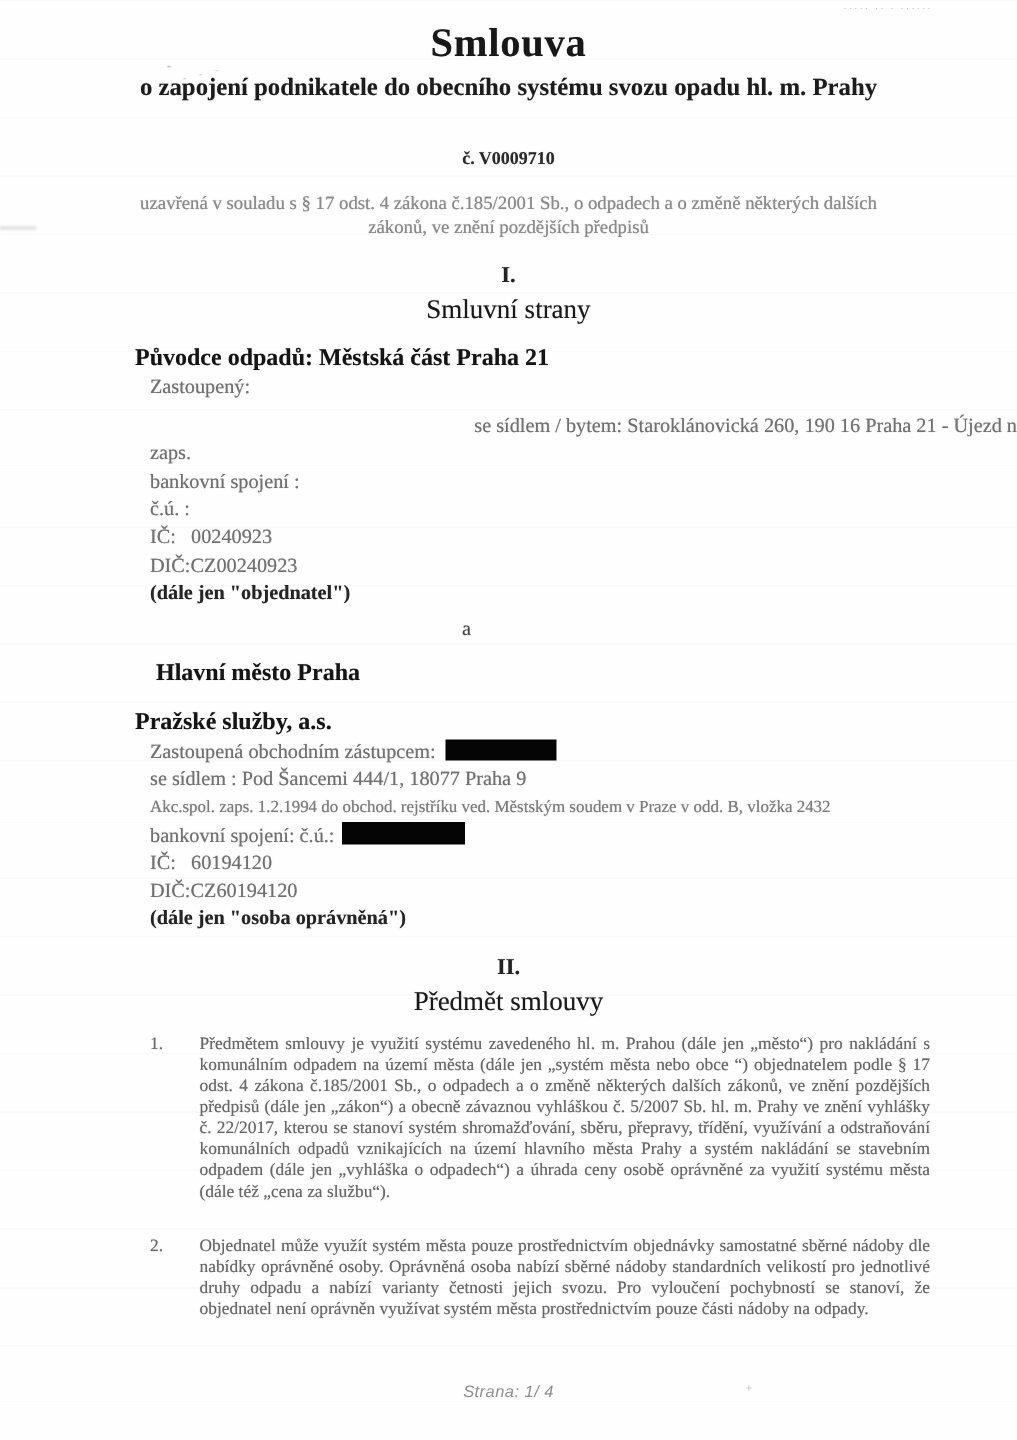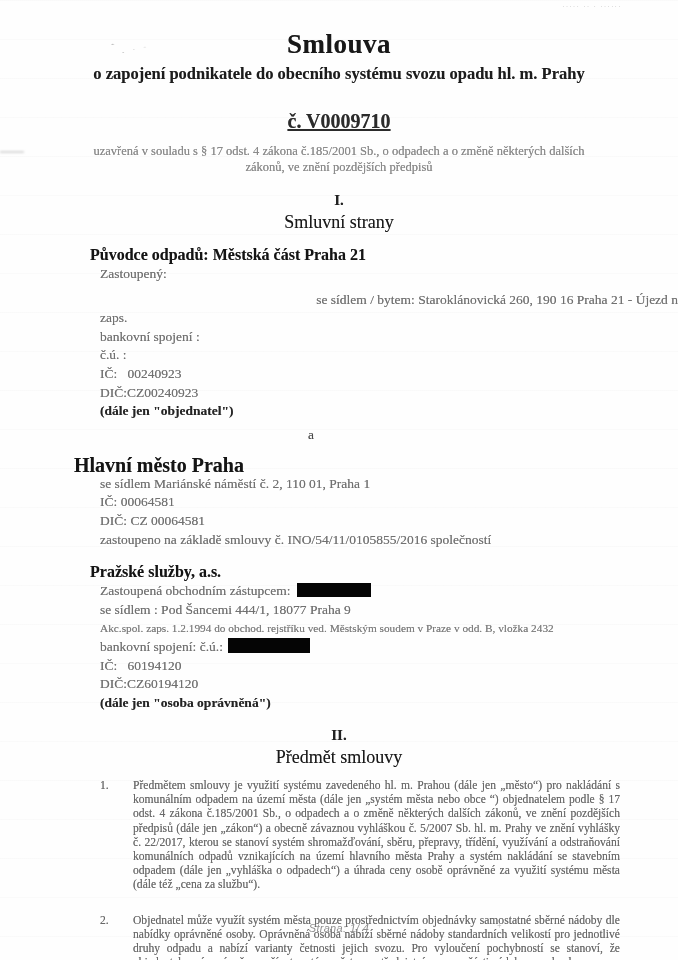--- a/index.html
+++ b/index.html
@@ -37,51 +37,51 @@
     position:absolute;top:151px;left:0;width:24px;height:2px;
     background:rgba(150,150,150,0.35);filter:blur(1px);
   }
   .plus-artifact{
     position:absolute;top:921px;left:497px;
     font-size:8px;color:#b5b5b5;
   }
 
   
   .title{
-    margin:28px 0 0 0;text-align:center;
+    margin:12px 0 0 0;text-align:center;
     font-size:27px;font-weight:bold;color:#181818;letter-spacing:0.5px;
     line-height:32px;
   }
   .subtitle{
     margin:3px 0 13px 0;text-align:center;
     font-size:16.5px;font-weight:bold;color:#1c1c1c;line-height:22px;
   }
   .contract-no{
     margin:26px 0 0 0;text-align:center;
-    font-size:20px;font-weight:bold;color:#2b2b2b;line-height:20px;text-decoration:underline;
+    font-size:12px;font-weight:bold;color:#2b2b2b;line-height:20px;
   }
   .preamble{
     margin:12px auto 0 auto;width:540px;text-align:center;
     font-size:12.5px;color:#8b8b8b;line-height:16px;
   }
   .sec-num{
     margin:16px 0 0 0;text-align:center;
     font-size:15px;font-weight:bold;color:#222;line-height:18px;
   }
   .sec-title{
     margin:2px 0 0 0;text-align:center;
     font-size:18px;font-weight:normal;color:#191919;line-height:22px;
   }
 
   
   .party-head{
     margin:12px 0 0 90px;
     font-size:16px;font-weight:bold;color:#141414;line-height:20px;
   }
-  .party-head.inner{ margin-left:74px;font-size:20px; }
+  .party-head.inner{ margin-left:104px;font-size:16px; }
   .indent{ margin-left:100px; }
   .line{
     font-size:13.5px;line-height:18.6px;color:#717171;
     white-space:pre-wrap;
   }
   .line.gap-top{ margin-top:7px;text-align:right; }
   .line.small{ font-size:11.3px;color:#7d7d7d; }
   .line.alias{ font-weight:bold;color:#242424; }
   .conjunction{
     margin:6px 0 0 308px;
@@ -137,26 +137,20 @@
     <div class="line scan">bankovní spojení :</div>
     <div class="line scan">č.ú. :</div>
     <div class="line scan">IČ:   00240923</div>
     <div class="line scan">DIČ:CZ00240923</div>
     <div class="line alias scan">(dále jen "objednatel")</div>
   </div>
 
   <div class="conjunction scan">a</div>
 
   <div class="party-head inner scan">Hlavní město Praha</div>
-  <div class="indent">
-    <div class="line scan">se sídlem Mariánské náměstí č. 2, 110 01, Praha 1</div>
-    <div class="line scan">IČ: 00064581</div>
-    <div class="line scan">DIČ: CZ 00064581</div>
-    <div class="line scan">zastoupeno na základě smlouvy č. INO/54/11/0105855/2016 společností</div>
-  </div>
 
   <div class="party-head scan" style="margin-top:13px;font-size:16px;">Pražské služby,  a.s.</div>
   <div class="indent">
     <div class="line scan"><span>Zastoupená obchodním zástupcem:</span><span class="redact r1"></span></div>
     <div class="line scan">se sídlem : Pod Šancemi 444/1, 18077 Praha 9</div>
     <div class="line small scan">Akc.spol. zaps. 1.2.1994 do obchod. rejstříku ved. Městským soudem v Praze v odd. B, vložka 2432</div>
     <div class="line scan"><span>bankovní spojení: č.ú.:</span><span class="redact r2"></span></div>
     <div class="line scan">IČ:   60194120</div>
     <div class="line scan">DIČ:CZ60194120</div>
     <div class="line alias scan">(dále jen "osoba oprávněná")</div>

